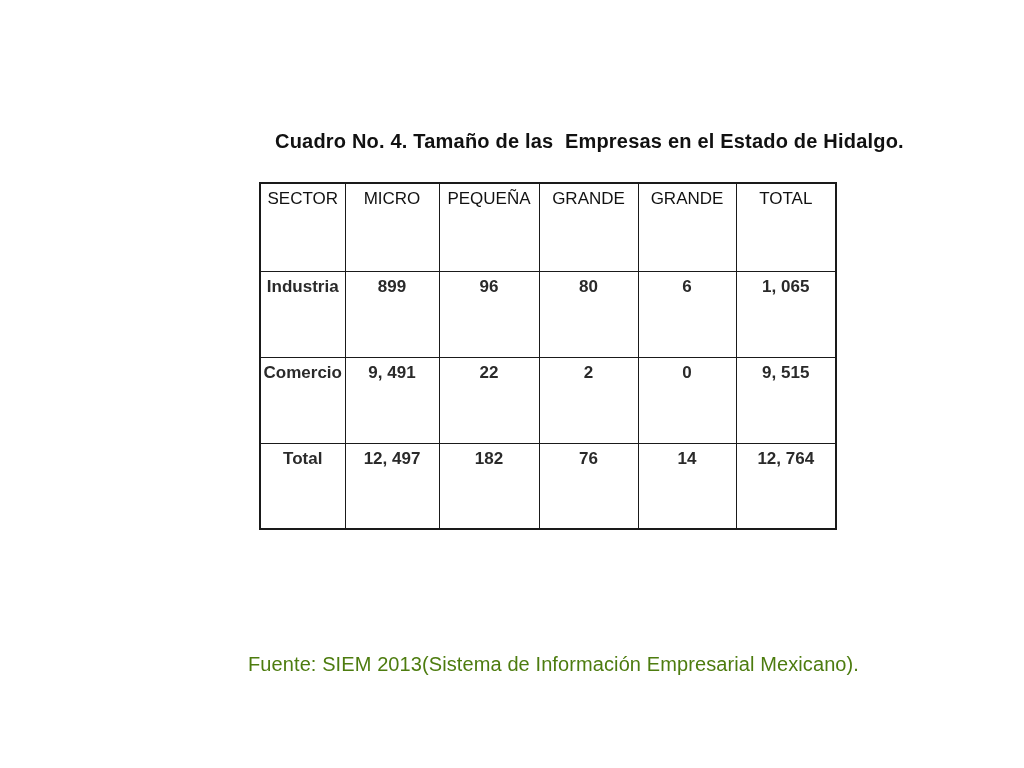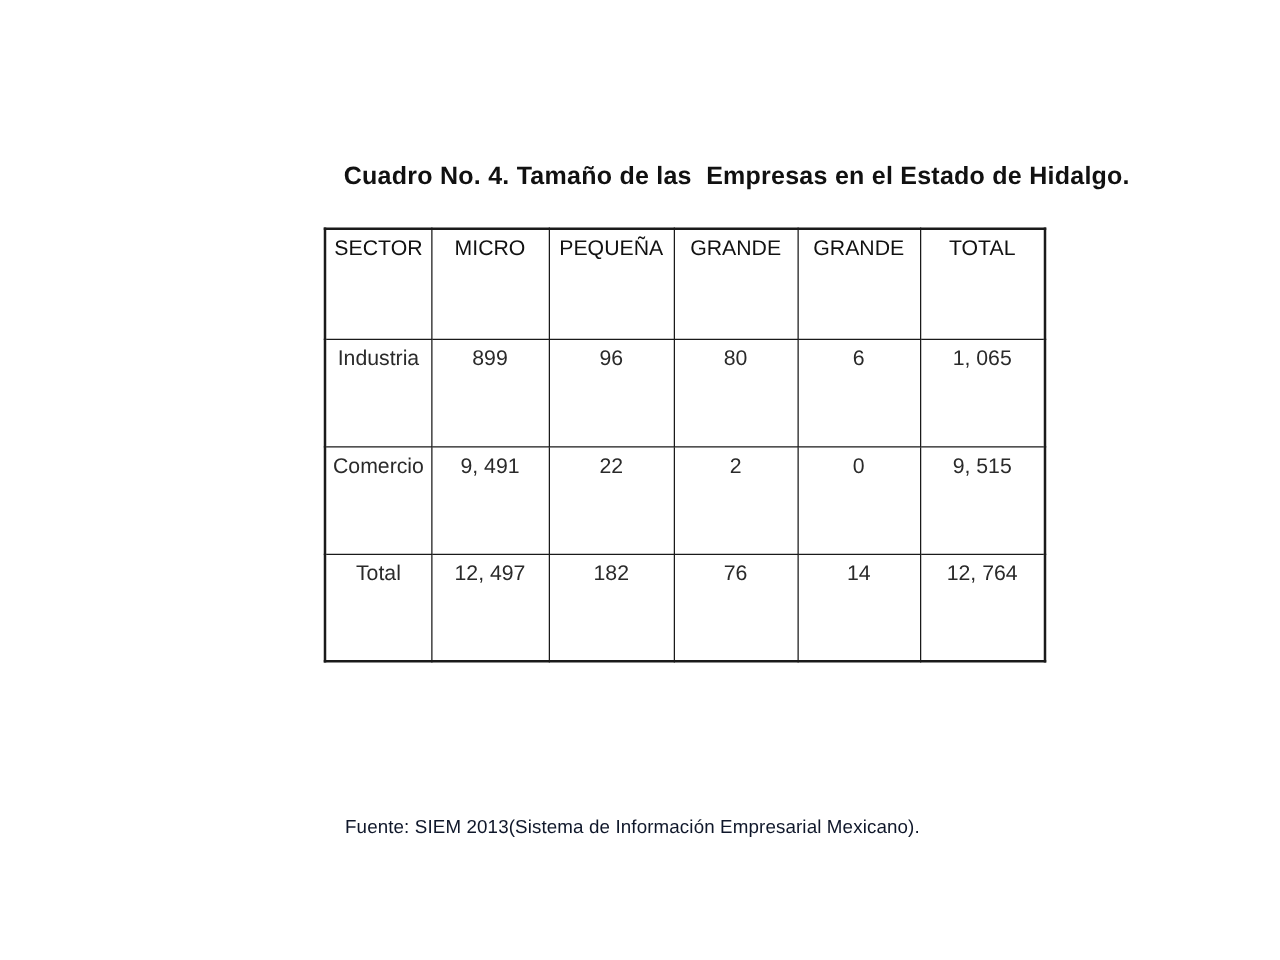--- a/index.html
+++ b/index.html
@@ -46,30 +46,30 @@
     color: #2a2a2a;
     overflow: hidden;
     white-space: pre;
   }
   table.data-table th {
     font-weight: normal;
     color: #111111;
     height: 88px;
   }
   table.data-table td {
-    font-weight: normal;
+    font-weight: bold;
     height: 86px;
     margin-top: 48px;
   }
   .source-note {
     position: absolute;
-    left: 276px;
+    left: 248px;
     top: 653px;
-    font-size: 15px;
-    color: #0f172a;
+    font-size: 20px;
+    color: #4d7c0f;
     letter-spacing: 0.1px;
     white-space: pre;
   }
 </style>
 </head>
 <body>
 
 <div class="page">
 
   <div class="doc-title">Cuadro No. 4. Tamaño de las  Empresas en el Estado de Hidalgo.</div>

